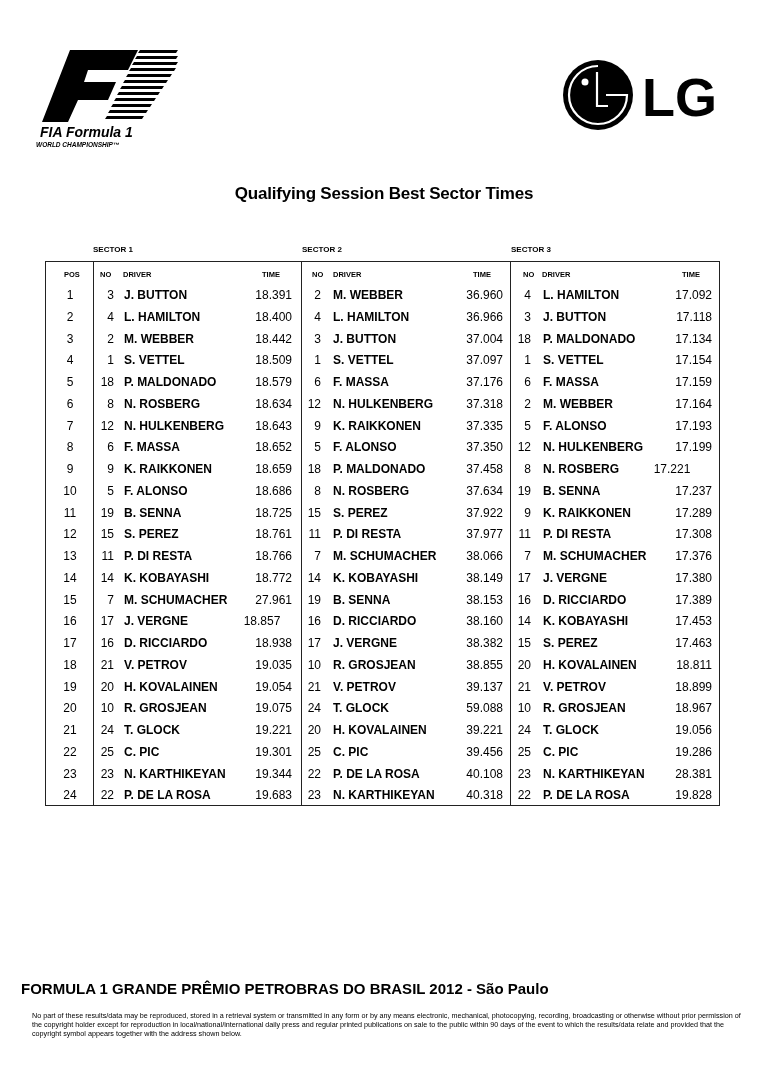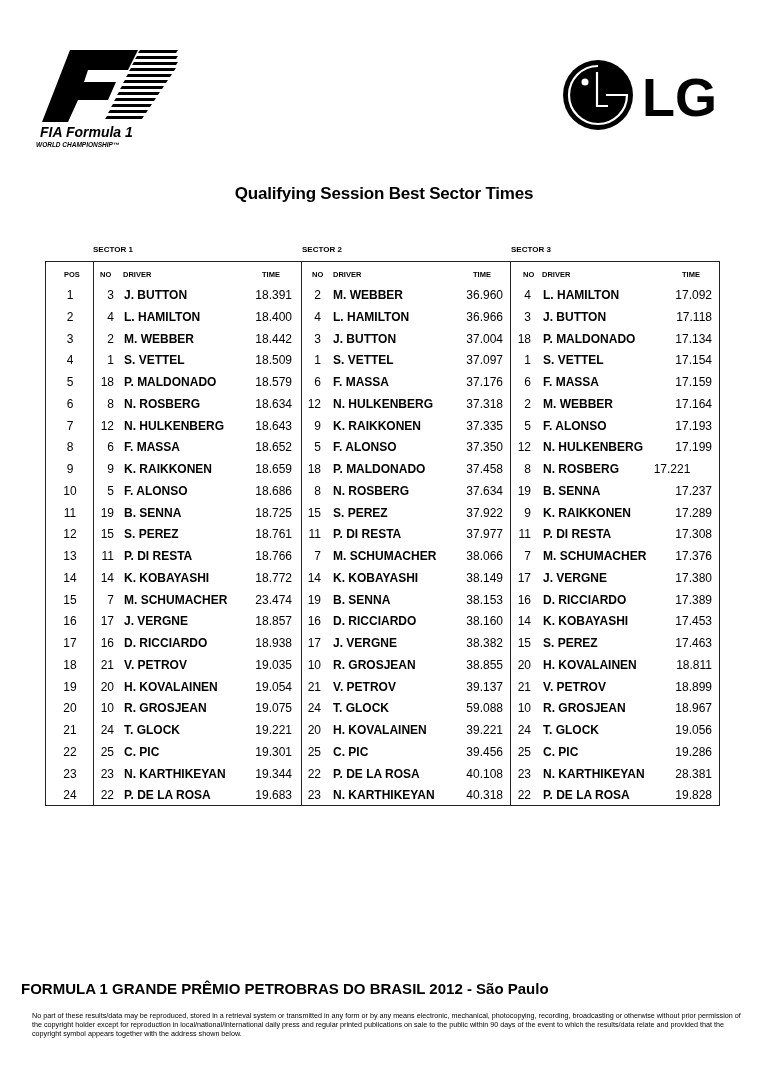--- a/index.html
+++ b/index.html
@@ -253,33 +253,33 @@
         <div class="cell drv" style="left: 287px;">K. KOBAYASHI</div>
         <div class="cell tm" style="left: 397px;">38.149</div>
         <div class="cell no" style="left: 463px;">17</div>
         <div class="cell drv" style="left: 497px;">J. VERGNE</div>
         <div class="cell tm" style="left: 606px;">17.380</div>
       </div>
       <div class="row" style="top: 330.5px;">
         <div class="cell pos">15</div>
         <div class="cell no" style="left: 46px;">7</div>
         <div class="cell drv" style="left: 78px;">M. SCHUMACHER</div>
-        <div class="cell tm" style="left: 186px;">23.474</div>
+        <div class="cell tm" style="left: 186px;">27.961</div>
         <div class="cell no" style="left: 253px;">19</div>
         <div class="cell drv" style="left: 287px;">B. SENNA</div>
         <div class="cell tm" style="left: 397px;">38.153</div>
         <div class="cell no" style="left: 463px;">16</div>
         <div class="cell drv" style="left: 497px;">D. RICCIARDO</div>
         <div class="cell tm" style="left: 606px;">17.389</div>
       </div>
       <div class="row" style="top: 352.25px;">
         <div class="cell pos">16</div>
         <div class="cell no" style="left: 46px;">17</div>
         <div class="cell drv" style="left: 78px;">J. VERGNE</div>
-        <div class="cell tm" style="left: 186px;">18.857</div>
+        <div class="cell tm" style="left: 186px; text-align: center;">18.857</div>
         <div class="cell no" style="left: 253px;">16</div>
         <div class="cell drv" style="left: 287px;">D. RICCIARDO</div>
         <div class="cell tm" style="left: 397px;">38.160</div>
         <div class="cell no" style="left: 463px;">14</div>
         <div class="cell drv" style="left: 497px;">K. KOBAYASHI</div>
         <div class="cell tm" style="left: 606px;">17.453</div>
       </div>
       <div class="row" style="top: 374px;">
         <div class="cell pos">17</div>
         <div class="cell no" style="left: 46px;">16</div>

